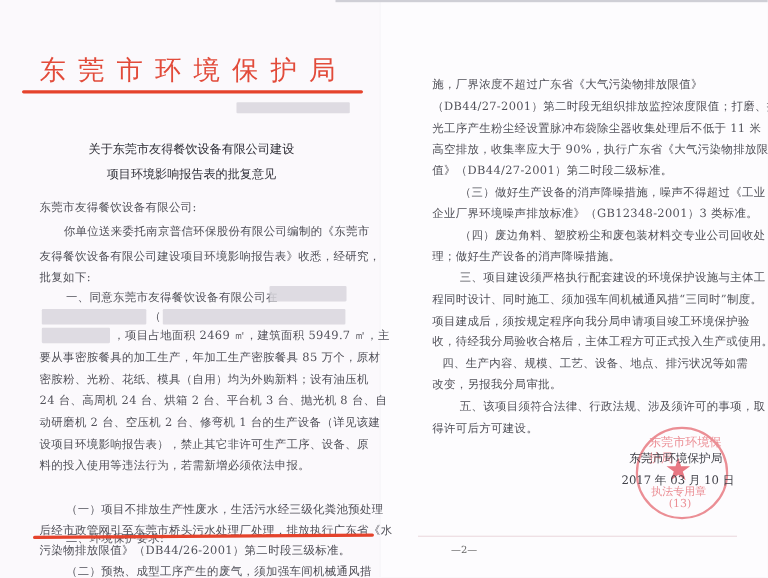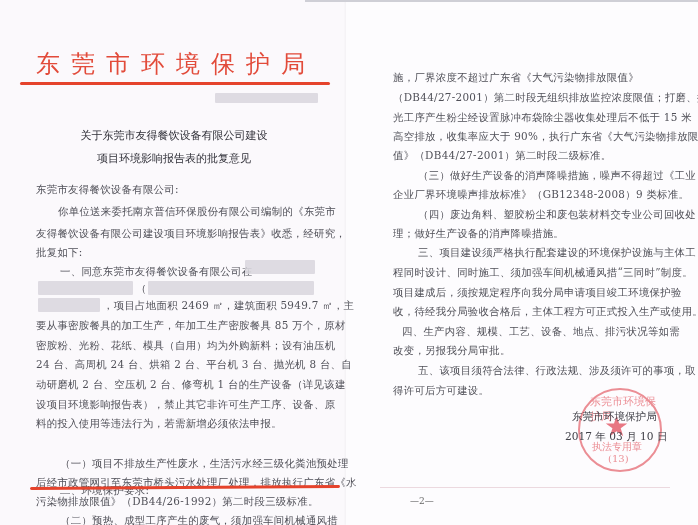--- a/index.html
+++ b/index.html
@@ -77,31 +77,31 @@
 <div class="line" style="left:103px;top:298px;">，项目占地面积 2469 ㎡，建筑面积 5949.7 ㎡，主</div>
 <div class="line" style="left:36px;top:318px;">要从事密胺餐具的加工生产，年加工生产密胺餐具 85 万个，原材</div>
 <div class="line" style="left:36px;top:338px;">密胺粉、光粉、花纸、模具（自用）均为外购新料；设有油压机</div>
 <div class="line" style="left:36px;top:357px;">24 台、高周机 24 台、烘箱 2 台、平台机 3 台、抛光机 8 台、自</div>
 <div class="line" style="left:36px;top:377px;">动研磨机 2 台、空压机 2 台、修弯机 1 台的生产设备（详见该建</div>
 <div class="line" style="left:36px;top:397px;">设项目环境影响报告表），禁止其它非许可生产工序、设备、原</div>
 <div class="line" style="left:36px;top:416px;">料的投入使用等违法行为，若需新增必须依法申报。</div>
 <div class="line" style="left:60px;top:437px;margin-top:46px;">二、环境保护要求:</div>
 <div class="line" style="left:60px;top:456px;">（一）项目不排放生产性废水，生活污水经三级化粪池预处理</div>
 <div class="line" style="left:36px;top:475px;">后经市政管网引至东莞市桥头污水处理厂处理，排放执行广东省《水</div>
-<div class="line" style="left:36px;top:494px;">污染物排放限值》（DB44/26-1992）第二时段三级标准。</div>
+<div class="line" style="left:36px;top:494px;">污染物排放限值》（DB44/26-2001）第二时段三级标准。</div>
 <div class="line" style="left:60px;top:513px;">（二）预热、成型工序产生的废气，须加强车间机械通风措</div>
 <div class="red-rule rule-bottom"></div>
 
 <div class="line" style="left:393px;top:70px;">施，厂界浓度不超过广东省《大气污染物排放限值》</div>
 <div class="line" style="left:393px;top:90px;">（DB44/27-2001）第二时段无组织排放监控浓度限值；打磨、抛</div>
-<div class="line" style="left:393px;top:110px;">光工序产生粉尘经设置脉冲布袋除尘器收集处理后不低于 15 米</div>
+<div class="line" style="left:393px;top:110px;">光工序产生粉尘经设置脉冲布袋除尘器收集处理后不低于 11 米</div>
 <div class="line" style="left:393px;top:129px;">高空排放，收集率应大于 90%，执行广东省《大气污染物排放限</div>
 <div class="line" style="left:393px;top:148px;">值》（DB44/27-2001）第二时段二级标准。</div>
 <div class="line" style="left:418px;top:168px;">（三）做好生产设备的消声降噪措施，噪声不得超过《工业</div>
-<div class="line" style="left:393px;top:187px;">企业厂界环境噪声排放标准》（GB12348-2008）9 类标准。</div>
+<div class="line" style="left:393px;top:187px;">企业厂界环境噪声排放标准》（GB12348-2001）3 类标准。</div>
 <div class="line" style="left:418px;top:207px;text-align:right;">（四）废边角料、塑胶粉尘和废包装材料交专业公司回收处</div>
 <div class="line" style="left:393px;top:226px;">理；做好生产设备的消声降噪措施。</div>
 <div class="line" style="left:418px;top:245px;">三、项目建设须严格执行配套建设的环境保护设施与主体工</div>
 <div class="line" style="left:393px;top:265px;">程同时设计、同时施工、须加强车间机械通风措“三同时”制度。</div>
 <div class="line" style="left:393px;top:285px;">项目建成后，须按规定程序向我分局申请项目竣工环境保护验</div>
 <div class="line" style="left:393px;top:304px;">收，待经我分局验收合格后，主体工程方可正式投入生产或使用。</div>
 <div class="line" style="left:402px;top:324px;">四、生产内容、规模、工艺、设备、地点、排污状况等如需</div>
 <div class="line" style="left:393px;top:343px;">改变，另报我分局审批。</div>
 <div class="line" style="left:418px;top:363px;">五、该项目须符合法律、行政法规、涉及须许可的事项，取</div>
 <div class="line" style="left:393px;top:383px;">得许可后方可建设。</div>

